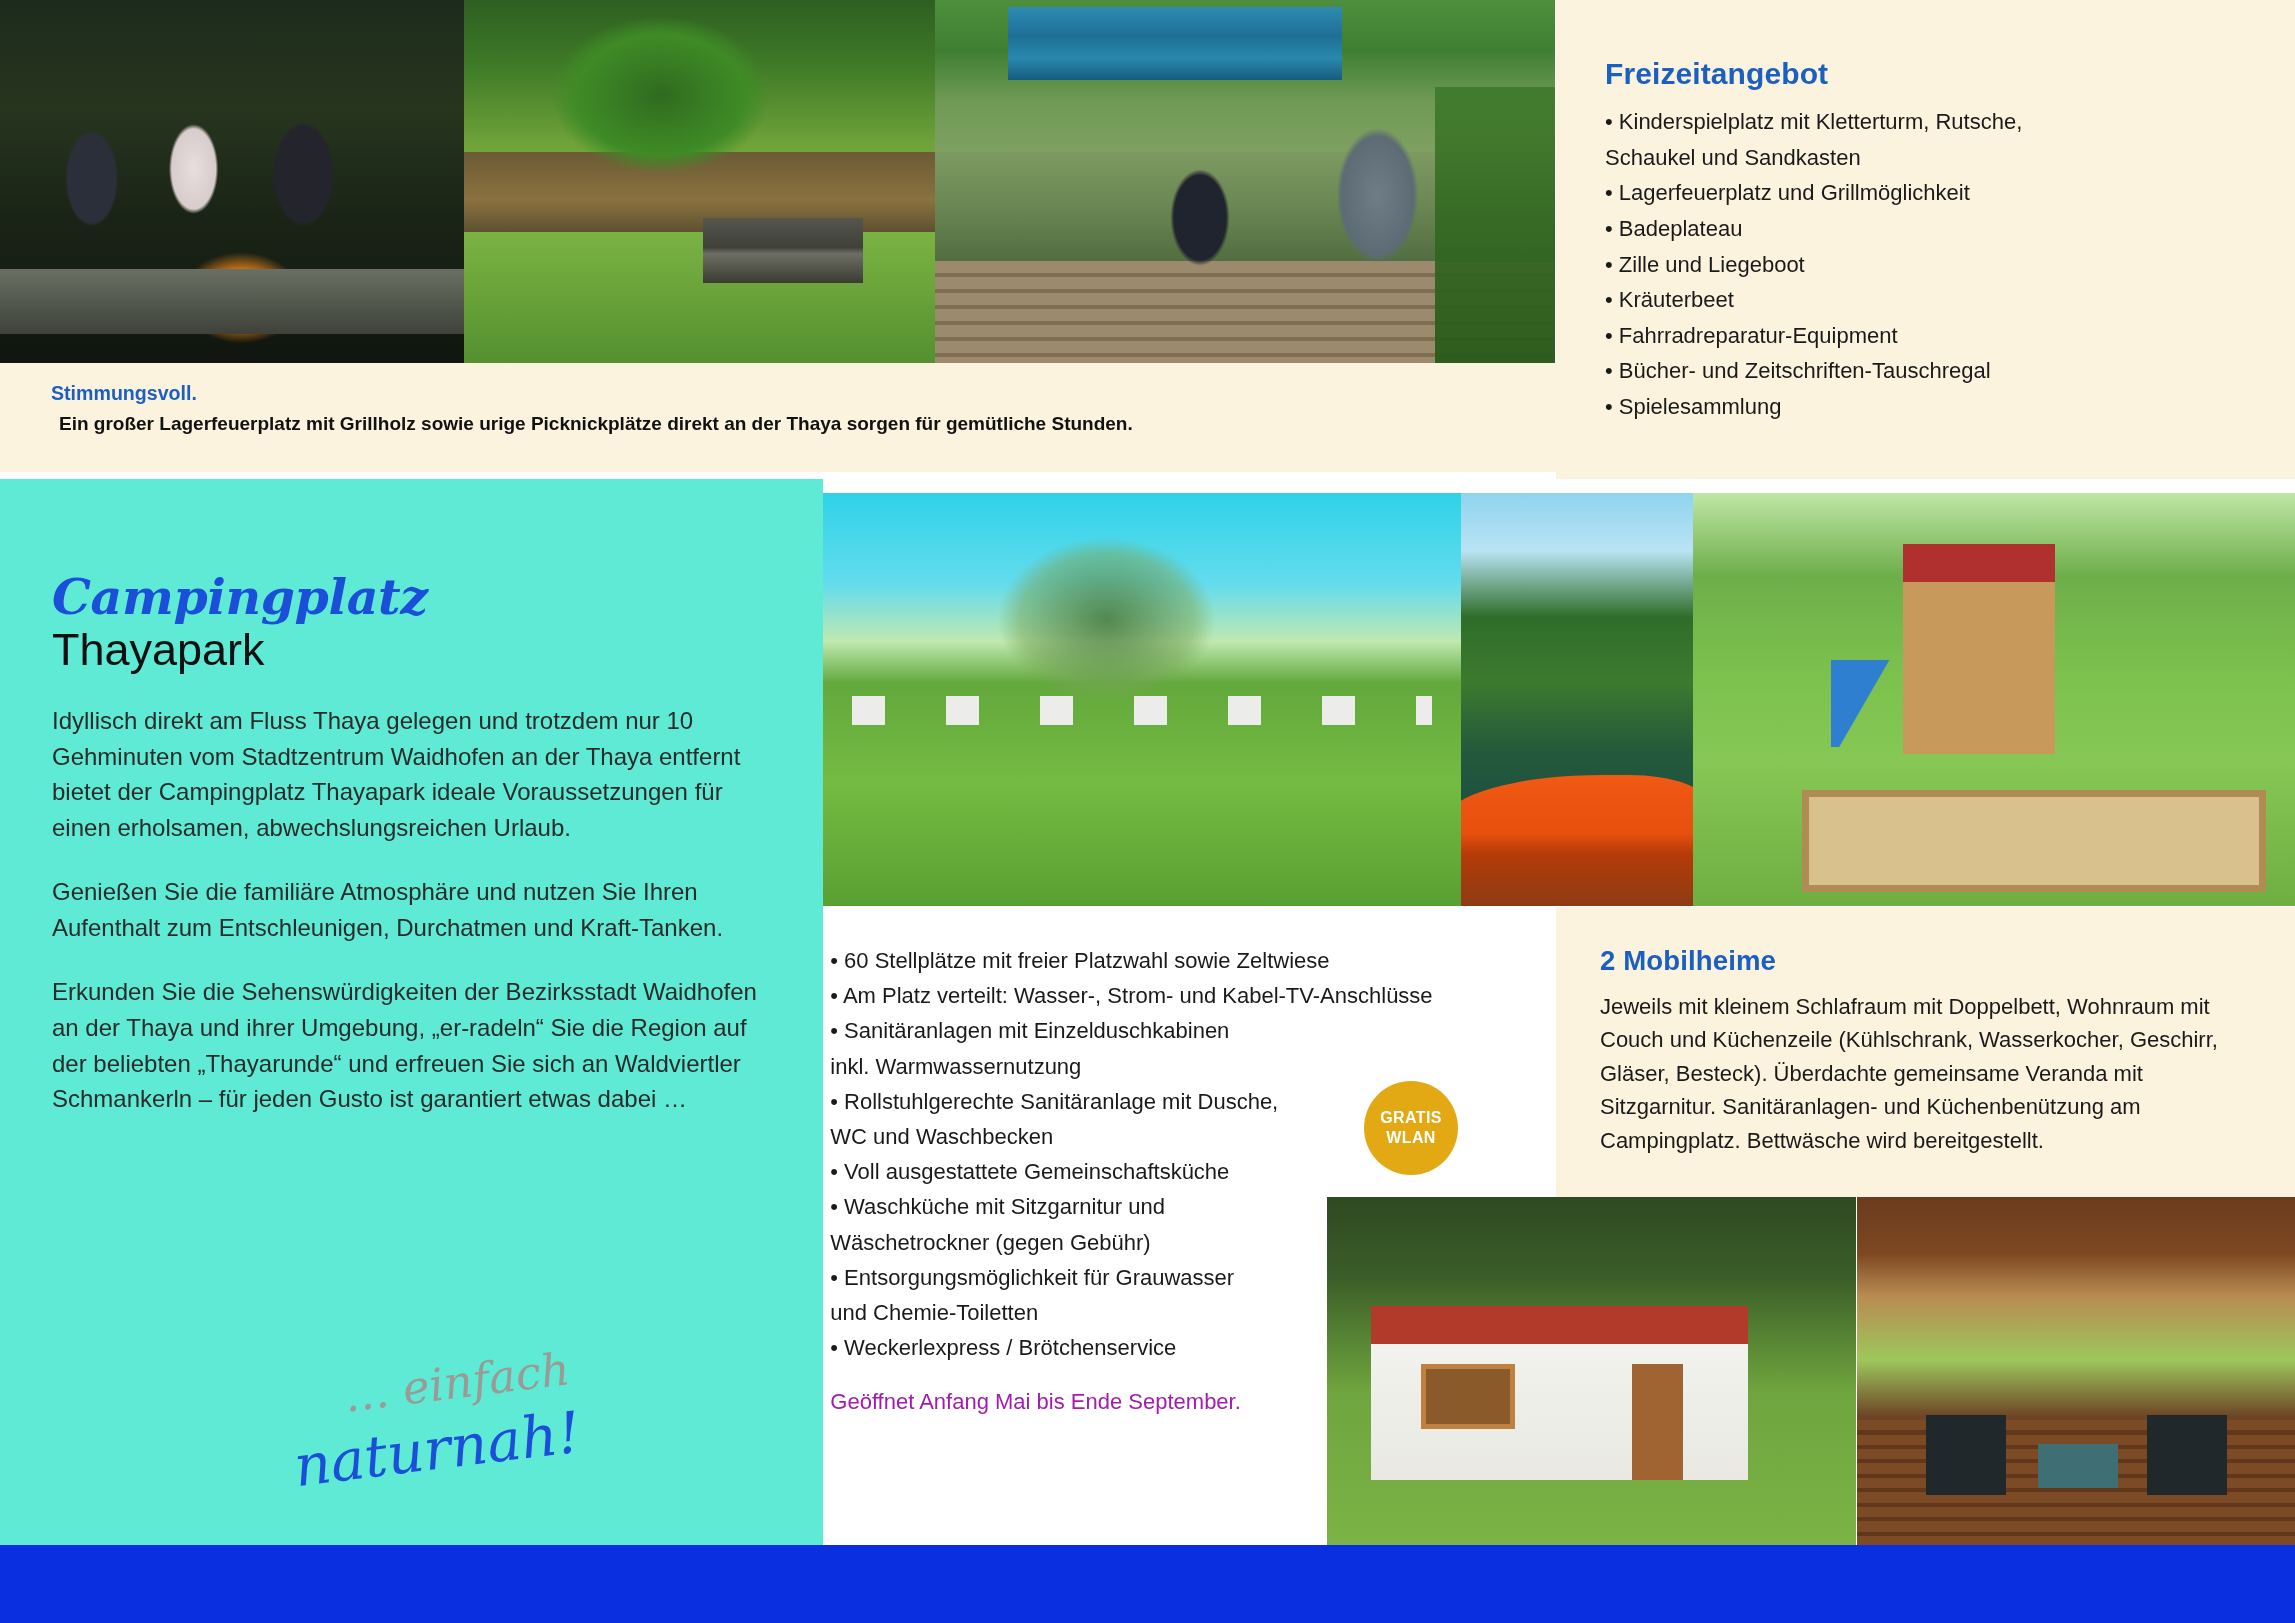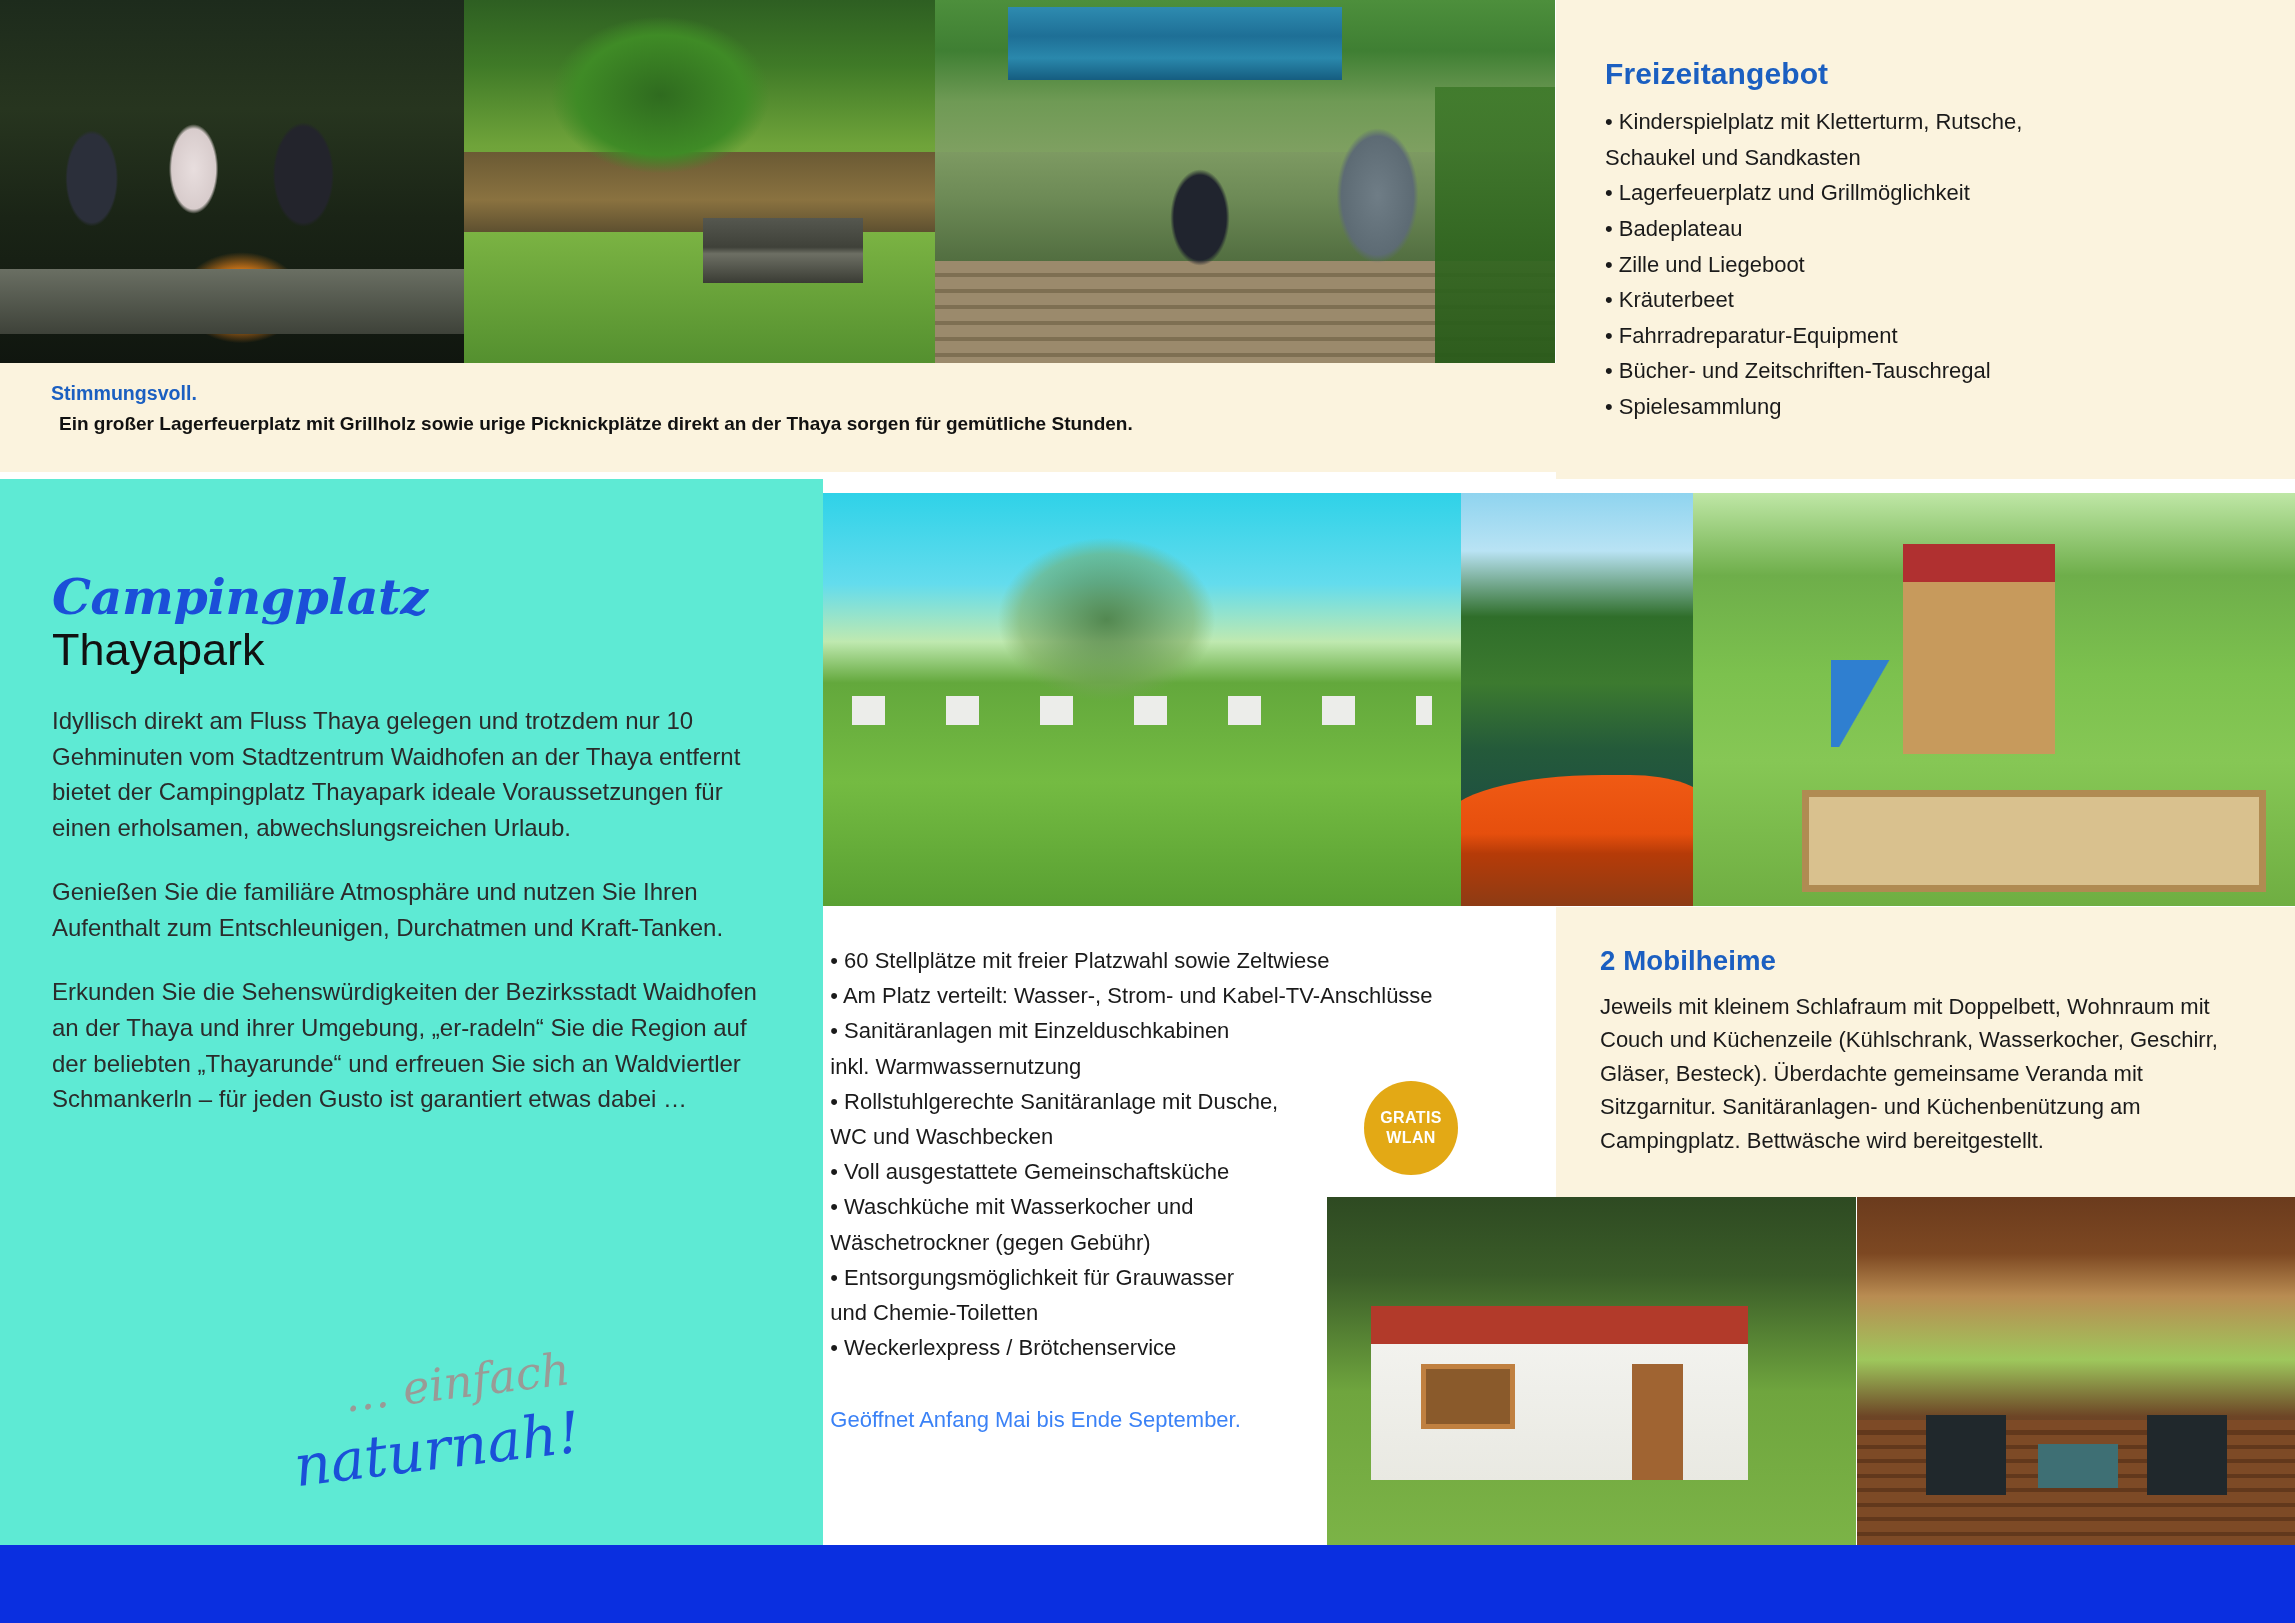--- a/index.html
+++ b/index.html
@@ -193,21 +193,21 @@
   #ausstattung {
     position: absolute; left: 823px; top: 907px; width: 769px; height: 638px;
     background: #ffffff; padding: 36px 29px 0 7.3px;
   }
   #ausstattung h2 { margin: 0 0 13px 0; }
   #ausstattung ul { list-style: none; margin: 0; padding: 0; }
   #ausstattung li {
     font-size: 22px; color: #1a1a1a; line-height: 1.60;
     text-indent: -14.5px; padding-left: 14.5px;
   }
-  #ausstattung .note { font-size: 22px; color: #3b82f6; margin-top: 42px; }
+  #ausstattung .note { font-size: 22px; color: #a21caf; margin-top: 24px; }
 
   #gratis-badge {
     position: absolute; left: 1364px; top: 1081px;
     width: 94px; height: 94px; border-radius: 50%;
     background: #e3a915; color: #ffffff;
     display: flex; flex-direction: column; align-items: center; justify-content: center;
     font-weight: bold; font-size: 16px; line-height: 1.22; text-align: center;
     letter-spacing: 0.4px;
   }
 
@@ -347,21 +347,21 @@
 
 <div id="ausstattung">
   <ul>
     <li>• 60 Stellplätze mit freier Platzwahl sowie Zeltwiese</li>
     <li>• Am Platz verteilt: Wasser-, Strom- und Kabel-TV-Anschlüsse</li>
     <li>• Sanitäranlagen mit Einzelduschkabinen</li>
     <li>   inkl. Warmwassernutzung</li>
     <li>• Rollstuhlgerechte Sanitäranlage mit Dusche,</li>
     <li>   WC und Waschbecken</li>
     <li>• Voll ausgestattete Gemeinschaftsküche</li>
-    <li>• Waschküche mit Wasserkocher und</li>
+    <li>• Waschküche mit Sitzgarnitur und</li>
     <li>   Wäschetrockner (gegen Gebühr)</li>
     <li>• Entsorgungsmöglichkeit für Grauwasser</li>
     <li>   und Chemie-Toiletten</li>
     <li>• Weckerlexpress / Brötchenservice</li>
   </ul>
   <p class="note">Geöffnet Anfang Mai bis Ende September.</p>
 </div>
 
 <div id="gratis-badge">
   <span>GRATIS</span>

